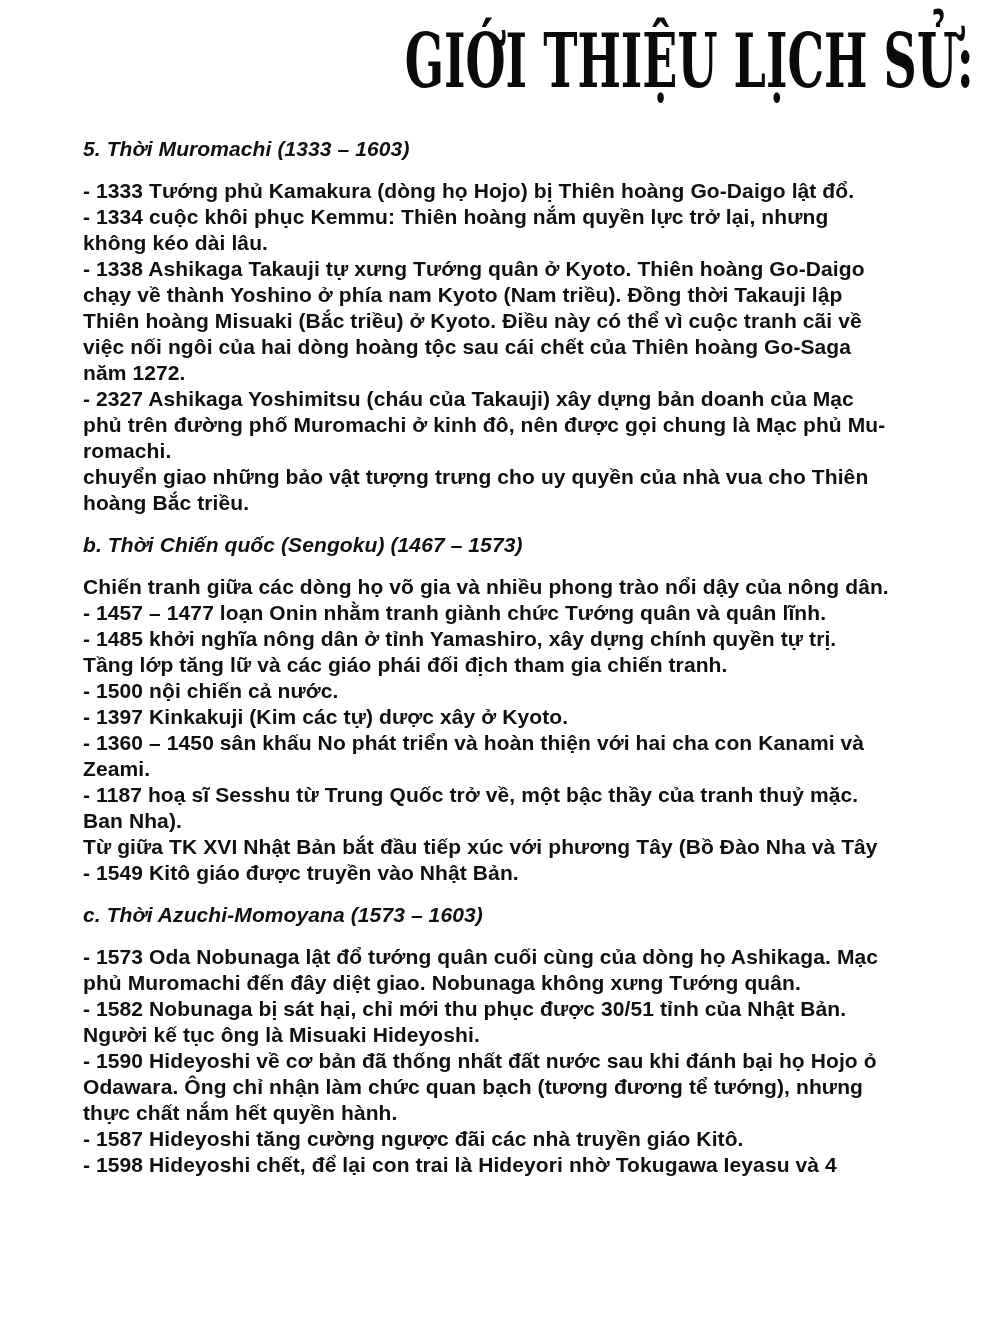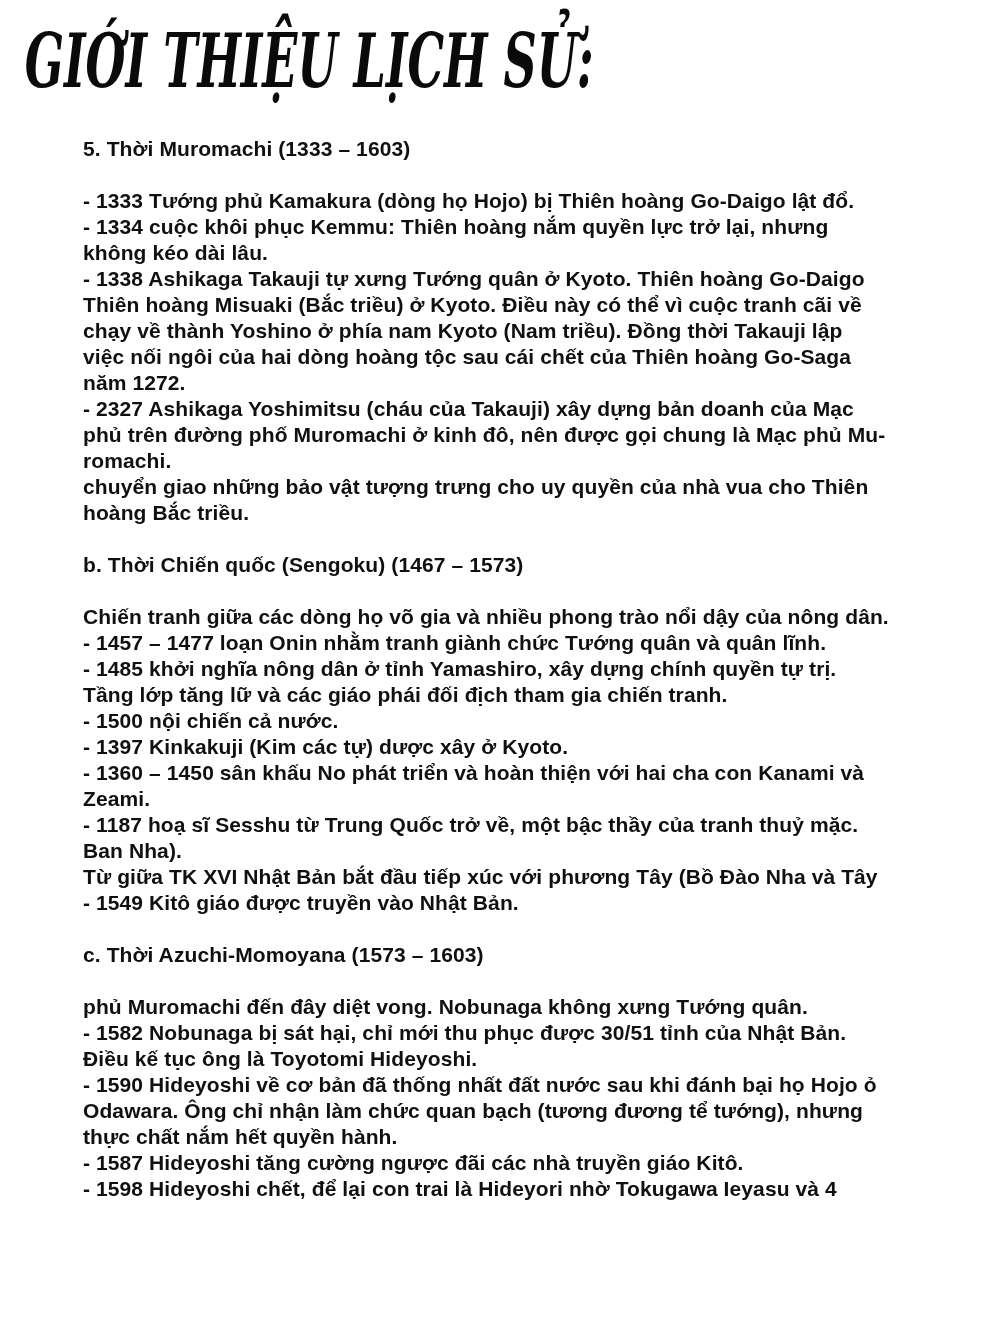--- a/index.html
+++ b/index.html
@@ -6,44 +6,44 @@
   body{
     width:999px;height:1332px;
     background:#ffffff;
     color:#101010;
     font-family:"Liberation Sans",sans-serif;
     overflow:hidden;
   }
   .title-wrap{
     height:112px;
     padding-top:16px;
-    text-align:left;
-    font-style:italic;
+    text-align:right;
   }
   .doc-title{
     display:inline-block;
     font-family:"DejaVu Serif",serif;
     font-weight:bold;
     font-size:50px;
     letter-spacing:0px;
     transform:scale(0.92,1.5);
     transform-origin:center top;
     white-space:nowrap;
     color:#0a0a0a;
   }
   .doc-body{
     padding:8px 58px 0 83px;
     font-size:21px;
     font-weight:bold;
     line-height:26px;
     letter-spacing:0.1px;
   }
   .section-heading{
-    margin:26px 0;
+    margin:16px 0;
     white-space:nowrap;
+    font-style:italic;
   }
   .section-heading:first-child{
     margin-top:0;
   }
   .text-line{
     white-space:nowrap;
   }
 </style>
 </head>
 <body>
@@ -51,22 +51,22 @@
 <div class="title-wrap">
   <div class="doc-title">GIỚI THIỆU LỊCH SỬ:</div>
 </div>
 
 <main class="doc-body">
     <div class="section-heading">5. Thời Muromachi (1333 – 1603)</div>
     <div class="text-line">- 1333 Tướng phủ Kamakura (dòng họ Hojo) bị Thiên hoàng Go-Daigo lật đổ.</div>
     <div class="text-line">- 1334 cuộc khôi phục Kemmu: Thiên hoàng nắm quyền lực trở lại, nhưng</div>
     <div class="text-line">không kéo dài lâu.</div>
     <div class="text-line">- 1338 Ashikaga Takauji tự xưng Tướng quân ở Kyoto. Thiên hoàng Go-Daigo</div>
+    <div class="text-line">chạy về thành Yoshino ở phía nam Kyoto (Nam triều). Đồng thời Takauji lập</div>
     <div class="text-line">Thiên hoàng Misuaki (Bắc triều) ở Kyoto. Điều này có thể vì cuộc tranh cãi về</div>
-    <div class="text-line">chạy về thành Yoshino ở phía nam Kyoto (Nam triều). Đồng thời Takauji lập</div>
     <div class="text-line">việc nối ngôi của hai dòng hoàng tộc sau cái chết của Thiên hoàng Go-Saga</div>
     <div class="text-line">năm 1272.</div>
     <div class="text-line">- 2327 Ashikaga Yoshimitsu (cháu của Takauji) xây dựng bản doanh của Mạc</div>
     <div class="text-line">phủ trên đường phố Muromachi ở kinh đô, nên được gọi chung là Mạc phủ Mu-</div>
     <div class="text-line">romachi.</div>
     <div class="text-line">chuyển giao những bảo vật tượng trưng cho uy quyền của nhà vua cho Thiên</div>
     <div class="text-line">hoàng Bắc triều.</div>
     <div class="section-heading">b. Thời Chiến quốc (Sengoku) (1467 – 1573)</div>
     <div class="text-line">Chiến tranh giữa các dòng họ võ gia và nhiều phong trào nổi dậy của nông dân.</div>
     <div class="text-line">- 1457 – 1477 loạn Onin nhằm tranh giành chức Tướng quân và quân lĩnh.</div>
@@ -74,21 +74,22 @@
     <div class="text-line">Tầng lớp tăng lữ và các giáo phái đối địch tham gia chiến tranh.</div>
     <div class="text-line">- 1500 nội chiến cả nước.</div>
     <div class="text-line">- 1397 Kinkakuji (Kim các tự) dược xây ở Kyoto.</div>
     <div class="text-line">- 1360 – 1450 sân khấu No phát triển và hoàn thiện với hai cha con Kanami và</div>
     <div class="text-line">Zeami.</div>
     <div class="text-line">- 1187 hoạ sĩ Sesshu từ Trung Quốc trở về, một bậc thầy của tranh thuỷ mặc.</div>
     <div class="text-line">Ban Nha).</div>
     <div class="text-line">Từ giữa TK XVI Nhật Bản bắt đầu tiếp xúc với phương Tây (Bồ Đào Nha và Tây</div>
     <div class="text-line">- 1549 Kitô giáo được truyền vào Nhật Bản.</div>
     <div class="section-heading">c. Thời Azuchi-Momoyana (1573 – 1603)</div>
-    <div class="text-line">phủ Muromachi đến đây diệt vong. Nobunaga không xưng Tướng quân.</div>
+    <div class="text-line">- 1573 Oda Nobunaga lật đổ tướng quân cuối cùng của dòng họ Ashikaga. Mạc</div>
+    <div class="text-line">phủ Muromachi đến đây diệt giao. Nobunaga không xưng Tướng quân.</div>
     <div class="text-line">- 1582 Nobunaga bị sát hại, chỉ mới thu phục được 30/51 tỉnh của Nhật Bản.</div>
-    <div class="text-line">Điều kế tục ông là Toyotomi Hideyoshi.</div>
+    <div class="text-line">Người kế tục ông là Misuaki Hideyoshi.</div>
     <div class="text-line">- 1590 Hideyoshi về cơ bản đã thống nhất đất nước sau khi đánh bại họ Hojo ỏ</div>
     <div class="text-line">Odawara. Ông chỉ nhận làm chức quan bạch (tương đương tể tướng), nhưng</div>
     <div class="text-line">thực chất nắm hết quyền hành.</div>
     <div class="text-line">- 1587 Hideyoshi tăng cường ngược đãi các nhà truyền giáo Kitô.</div>
     <div class="text-line">- 1598 Hideyoshi chết, để lại con trai là Hideyori nhờ Tokugawa Ieyasu và 4</div>
   </main>
 
 </body></html>

